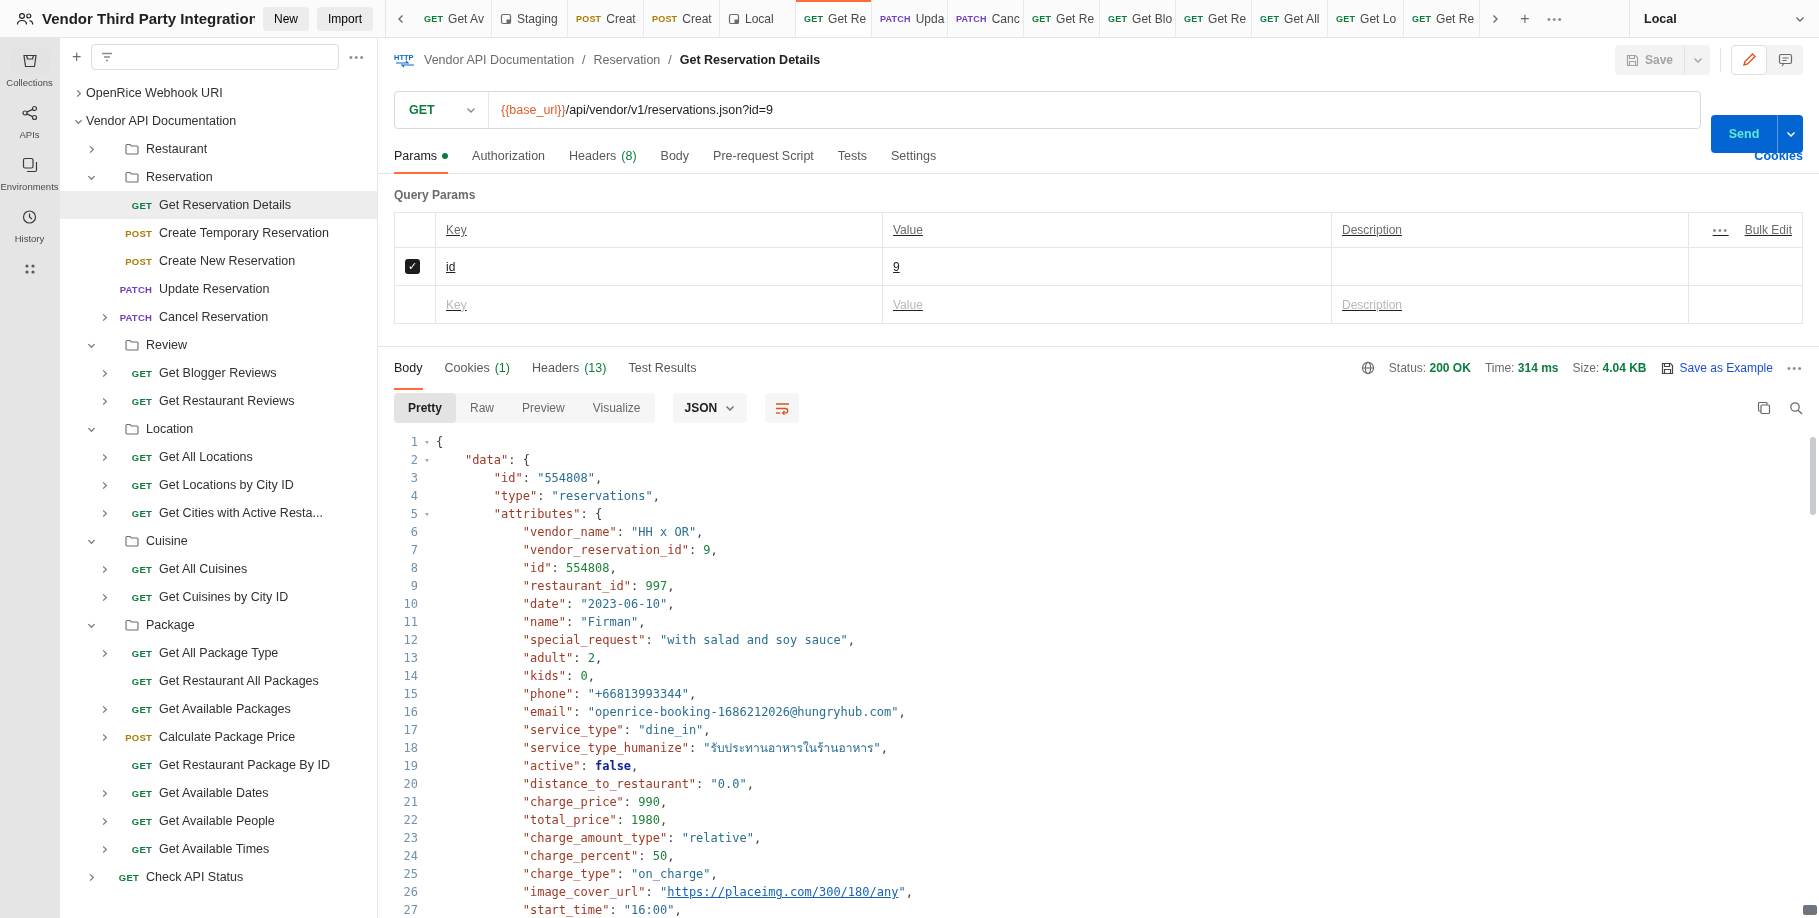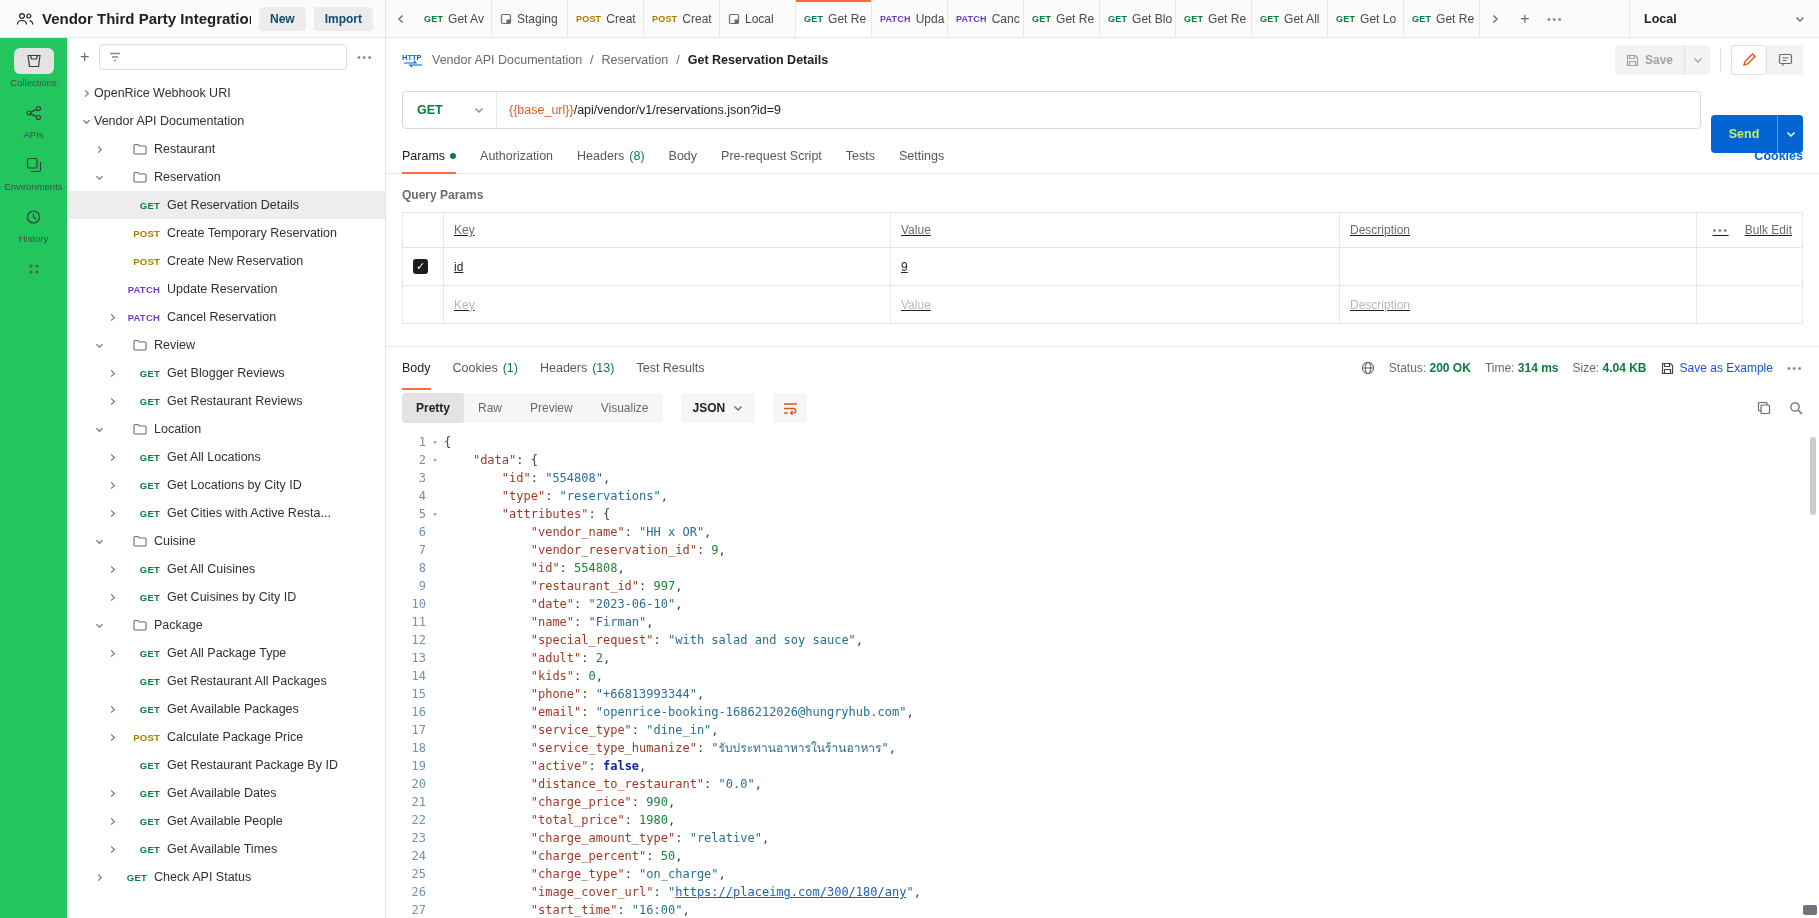--- a/index.html
+++ b/index.html
@@ -8,37 +8,37 @@
     width:1819px; height:918px; overflow:hidden;
     font-family:"Liberation Sans", sans-serif; font-size:12.5px; color:#212121; background:#fff;
   }
   .app { display:flex; flex-direction:column; width:100%; height:100%; }
 
   
   .topbar { height:38px; flex:none; display:flex; background:#fbfbfb; }
   .tb-left { width:386px; flex:none; display:flex; align-items:center; gap:8px;
              padding:0 12px 0 16px; border-bottom:1px solid #e6e6e6; border-right:1px solid #e6e6e6; }
   .tb-title { font-weight:bold; font-size:15px; margin-right:auto; white-space:nowrap; overflow:hidden; }
-  .tb-btn { background:#ececec; border-radius:4px; padding:5px 11px; font-size:12px; font-weight:700; color:#0c4a6e; cursor:default; }
+  .tb-btn { background:#ececec; border-radius:4px; padding:5px 11px; font-size:12px; font-weight:400; color:#000000; cursor:default; }
   .tabstrip { flex:1; display:flex; align-items:stretch; border-bottom:1px solid #e6e6e6; overflow:hidden; }
   .ts-ctl { width:30px; flex:none; display:flex; align-items:center; justify-content:center; color:#6b6b6b; }
   #tabs { display:flex; align-items:stretch; overflow:hidden; }
   .tab { width:76px; flex:none; display:flex; align-items:center; gap:5px; padding:0 8px;
          border-right:1px solid #e9e9e9; font-size:12px; color:#494949; overflow:hidden; white-space:nowrap; position:relative; }
   .tab .tm { font-size:9px; font-weight:bold; flex:none; letter-spacing:.2px; }
   .tab.active { background:#fff; }
   .tab.active::before { content:""; position:absolute; top:0; left:0; right:0; height:2px; background:var(--accent); }
   .tm-GET { color:var(--c-get); } .tm-POST { color:var(--c-post); } .tm-PATCH { color:var(--c-patch); }
   .envbox { width:190px; flex:none; border-left:1px solid #e6e6e6; border-bottom:1px solid #e6e6e6;
             display:flex; align-items:center; justify-content:space-between; padding:0 14px; font-weight:600; background:#fbfbfb; }
 
   
   .mainarea { flex:1; min-height:0; display:flex; }
 
-  .rail { width:68px; flex:none; background:#22c55e; border-right:1px solid #e6e6e6;
+  .rail { width:60px; flex:none; background:#e5e5e5; border-right:1px solid #e6e6e6;
           display:flex; flex-direction:column; align-items:center; padding-top:10px; }
   .rail-item { display:flex; flex-direction:column; align-items:center; gap:3px; margin-bottom:12px; color:#4a4a4a; }
   .rail-ic { width:40px; height:26px; display:flex; align-items:center; justify-content:center; border-radius:6px; }
   .rail-item.selected .rail-ic { background:#e3e3e3; }
   .rail-label { font-size:9.5px; }
 
   .sidebar { width:318px; flex:none; border-right:1px solid #e6e6e6; display:flex; flex-direction:column; background:#fff; }
   .sb-top { height:37px; flex:none; display:flex; align-items:center; gap:10px; padding:0 12px; }
   .sb-filter { flex:1; height:26px; border:1px solid #dcdcdc; border-radius:4px; display:flex; align-items:center; padding:0 9px; color:#8c8c8c; background:#fff; }
   .sb-more { color:#8c8c8c; letter-spacing:1px; font-size:11px; }
@@ -63,21 +63,21 @@
   .edit-seg { width:36px; height:30px; display:flex; align-items:center; justify-content:center; color:#6b6b6b; }
   .edit-seg.active { background:#fff; border:1px solid #e0e0e0; border-radius:4px; }
 
   .urlrow { height:56px; flex:none; display:flex; align-items:center; gap:10px; padding:0 16px; }
   .url-group { flex:1; height:38px; border:1px solid #d9d9d9; border-radius:4px; display:flex; align-items:center; overflow:hidden; }
   .method { width:94px; flex:none; height:100%; display:flex; align-items:center; justify-content:space-between;
             padding:0 12px 0 14px; font-weight:bold; border-right:1px solid #e6e6e6; color:var(--c-get); }
   .method .chev { color:#8c8c8c; }
   .url-text { padding-left:12px; display:flex; white-space:nowrap; overflow:hidden; }
   .url-var { color:var(--url-var); }
-  .send-btn { width:92px; height:38px; flex:none; background:var(--blue); border-radius:4px; color:#bef264;
+  .send-btn { width:92px; height:38px; flex:none; background:var(--blue); border-radius:4px; color:#5eead4;
               display:flex; align-items:stretch; font-weight:bold; overflow:hidden; cursor:default;margin-top:48px; }
   .send-label { flex:1; display:flex; align-items:center; justify-content:center; }
   .send-chev { width:26px; display:flex; align-items:center; justify-content:center; border-left:1px solid rgba(255,255,255,.35); }
 
   .reqtabs { height:36px; flex:none; display:flex; align-items:center; gap:24px; padding:0 16px;
              border-bottom:1px solid #e6e6e6; font-size:12.5px; color:#595959; }
   .rtab { height:100%; display:flex; align-items:center; gap:5px; position:relative; white-space:nowrap; }
   .rtab.active { color:#212121; }
   .rtab.active::after { content:""; position:absolute; left:0; right:0; bottom:-1px; height:2px; background:var(--accent); }
   .count { color:var(--green); }

